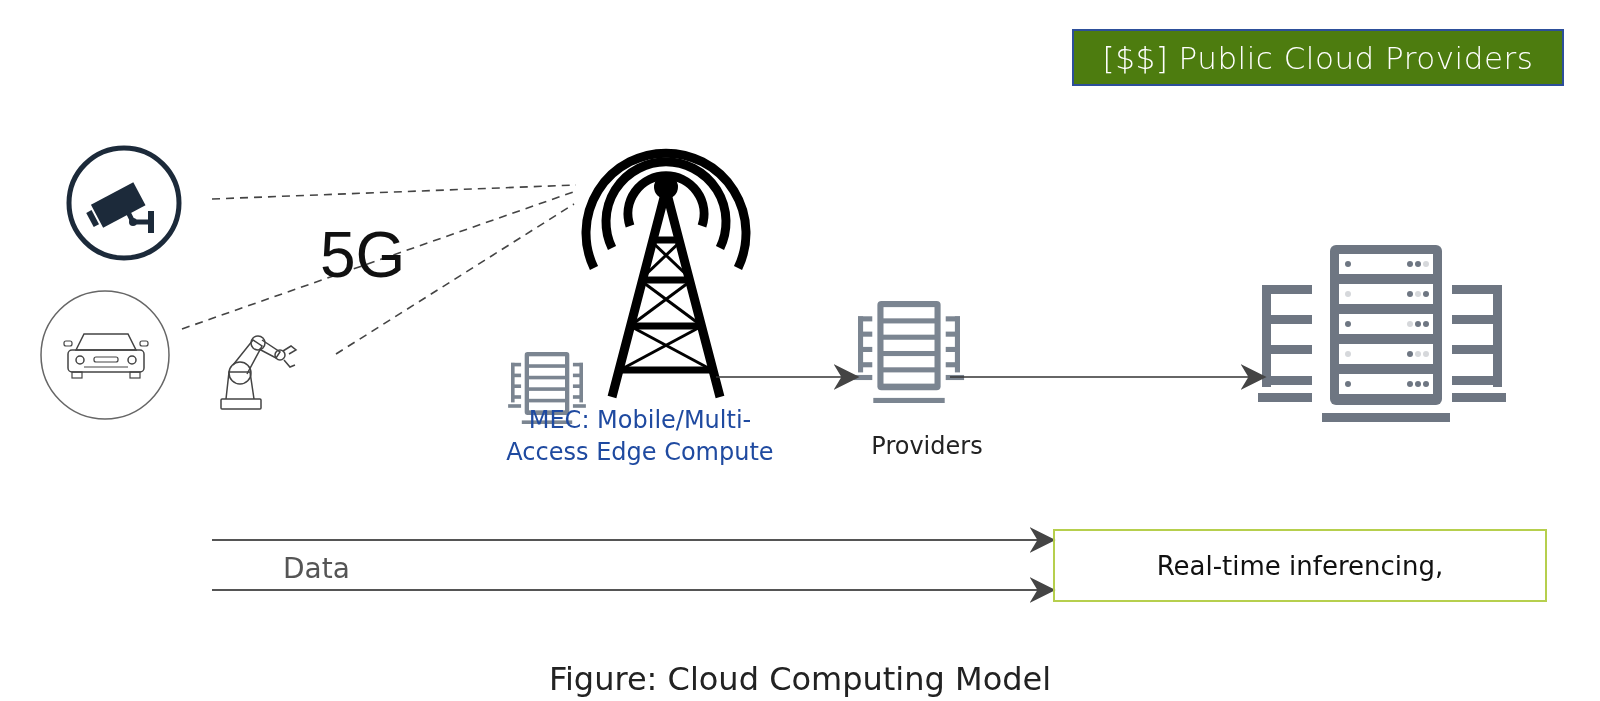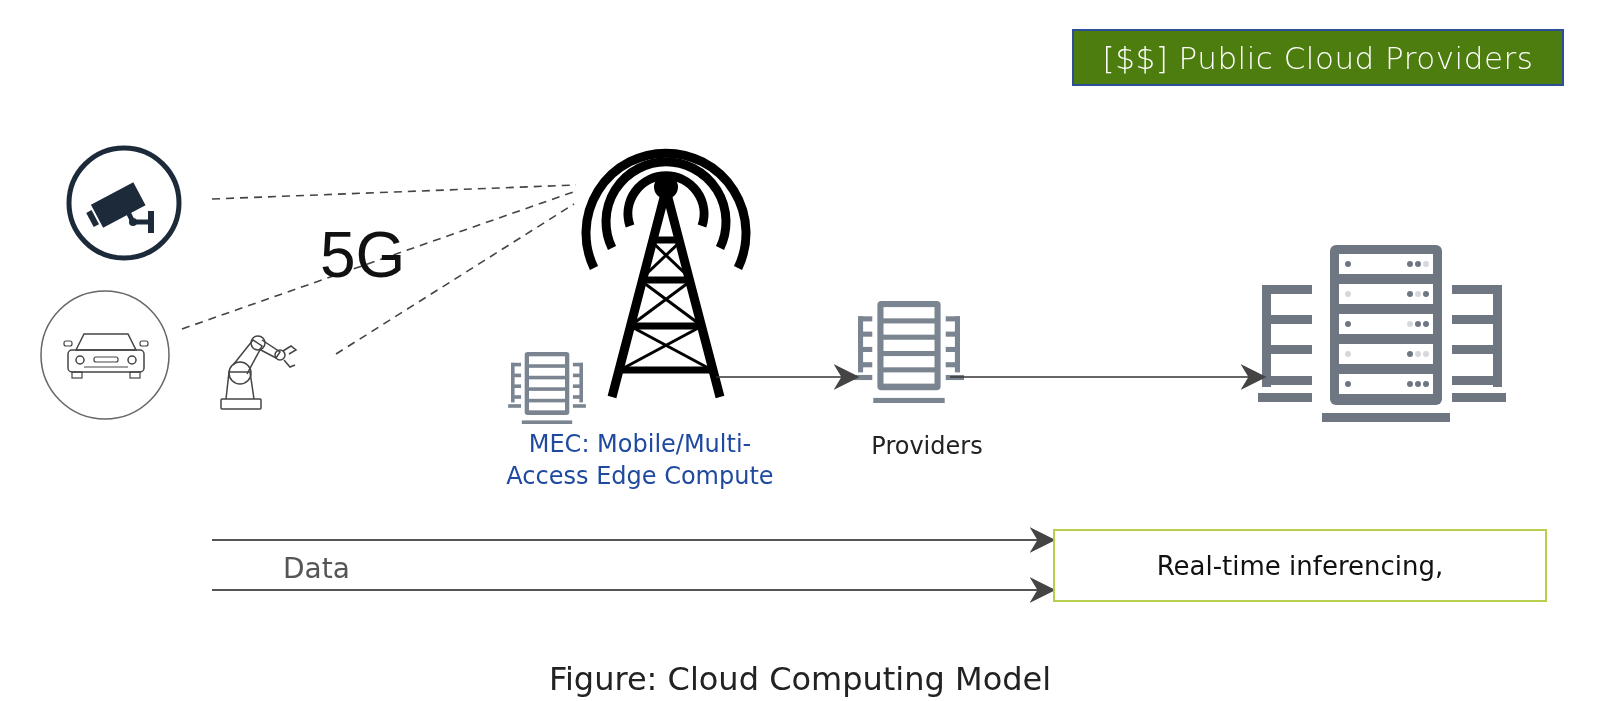--- a/index.html
+++ b/index.html
@@ -5,21 +5,21 @@
   html, body { margin:0; padding:0; background:#ffffff; }
   body { width:1600px; height:701px; position:relative; overflow:hidden;
          font-family:"Liberation Sans", sans-serif; }
   .abs { position:absolute; }
   #diagram { position:absolute; left:0; top:0; }
   .providers-box { left:1072px; top:29px; width:492px; height:57px; background:#4d7c0f;
      border:2px solid #2d4f9a; box-sizing:border-box; color:#ffffff; font-size:31px;
      display:flex; align-items:center; justify-content:center; font-family:"DejaVu Sans", sans-serif; font-weight:300; letter-spacing:0.5px; }
   .label { font-family:"DejaVu Sans", sans-serif; text-align:center; line-height:32px; }
   .fiveg { left:277px; top:218px; font-size:64px; color:#111; font-family:"Liberation Sans", sans-serif;margin-left:43px; }
-  .mec-label { left:470px; top:428px; width:340px; color:#1f4aa0; font-size:24px; }
+  .mec-label { left:470px; top:404px; width:340px; color:#1f4aa0; font-size:24px; }
   .regional-label { left:852px; top:430px; width:150px; color:#222; font-size:24px; }
   .cloud-label { left:1320px; top:422px; width:150px; color:#222; font-size:24px; }
   .data-label { left:283px; top:552px; font-size:28px; color:#555; font-family:"DejaVu Sans", sans-serif; }
   .proc-box { left:1053px; top:529px; width:494px; height:73px; border:2px solid #b6cf4d; box-sizing:border-box;
      display:flex; flex-direction:row; justify-content:center; align-items:center; font-size:26px; color:#111;
      font-family:"DejaVu Sans", sans-serif; line-height:34px; }
   .caption { left:0; top:660px; width:1600px; text-align:center; font-size:32px; color:#222; font-family:"DejaVu Sans", sans-serif; }
 </style>
 </head>
 <body>

